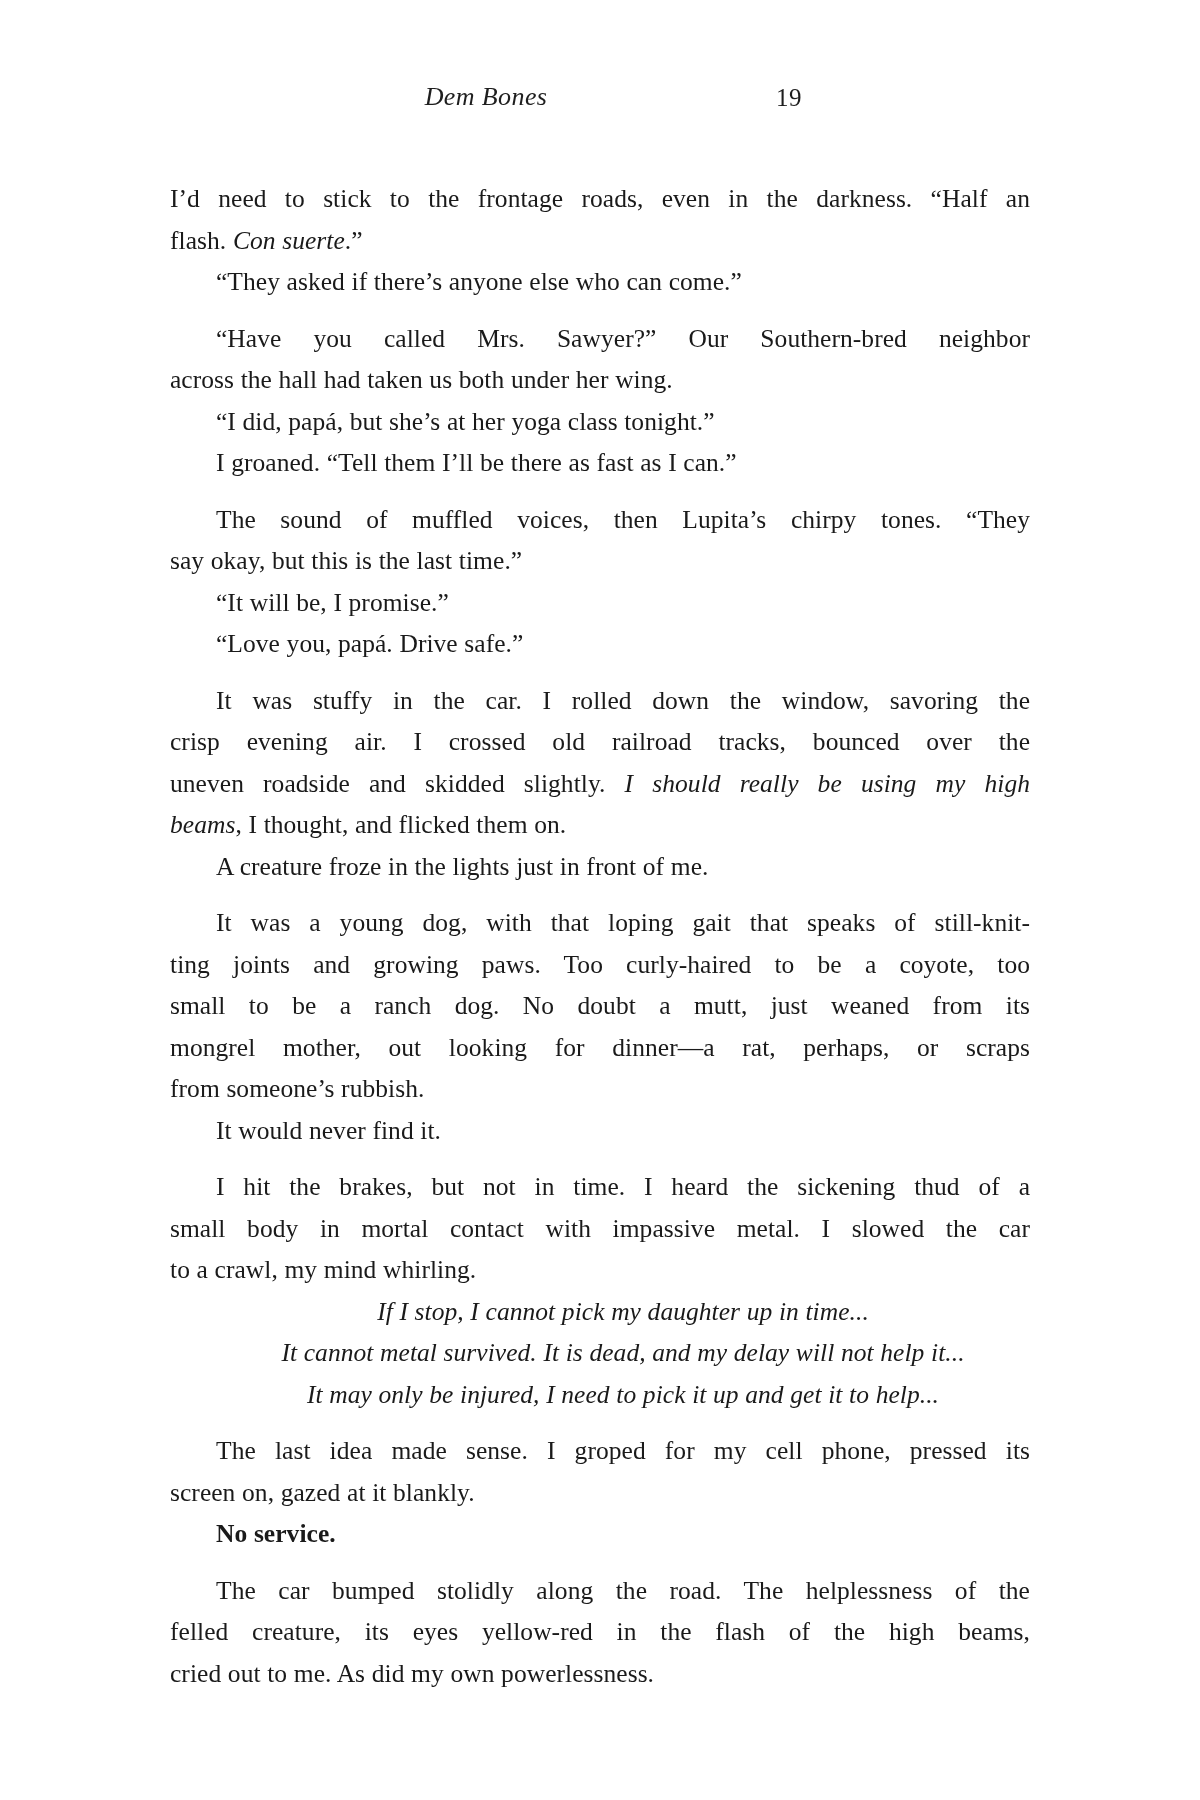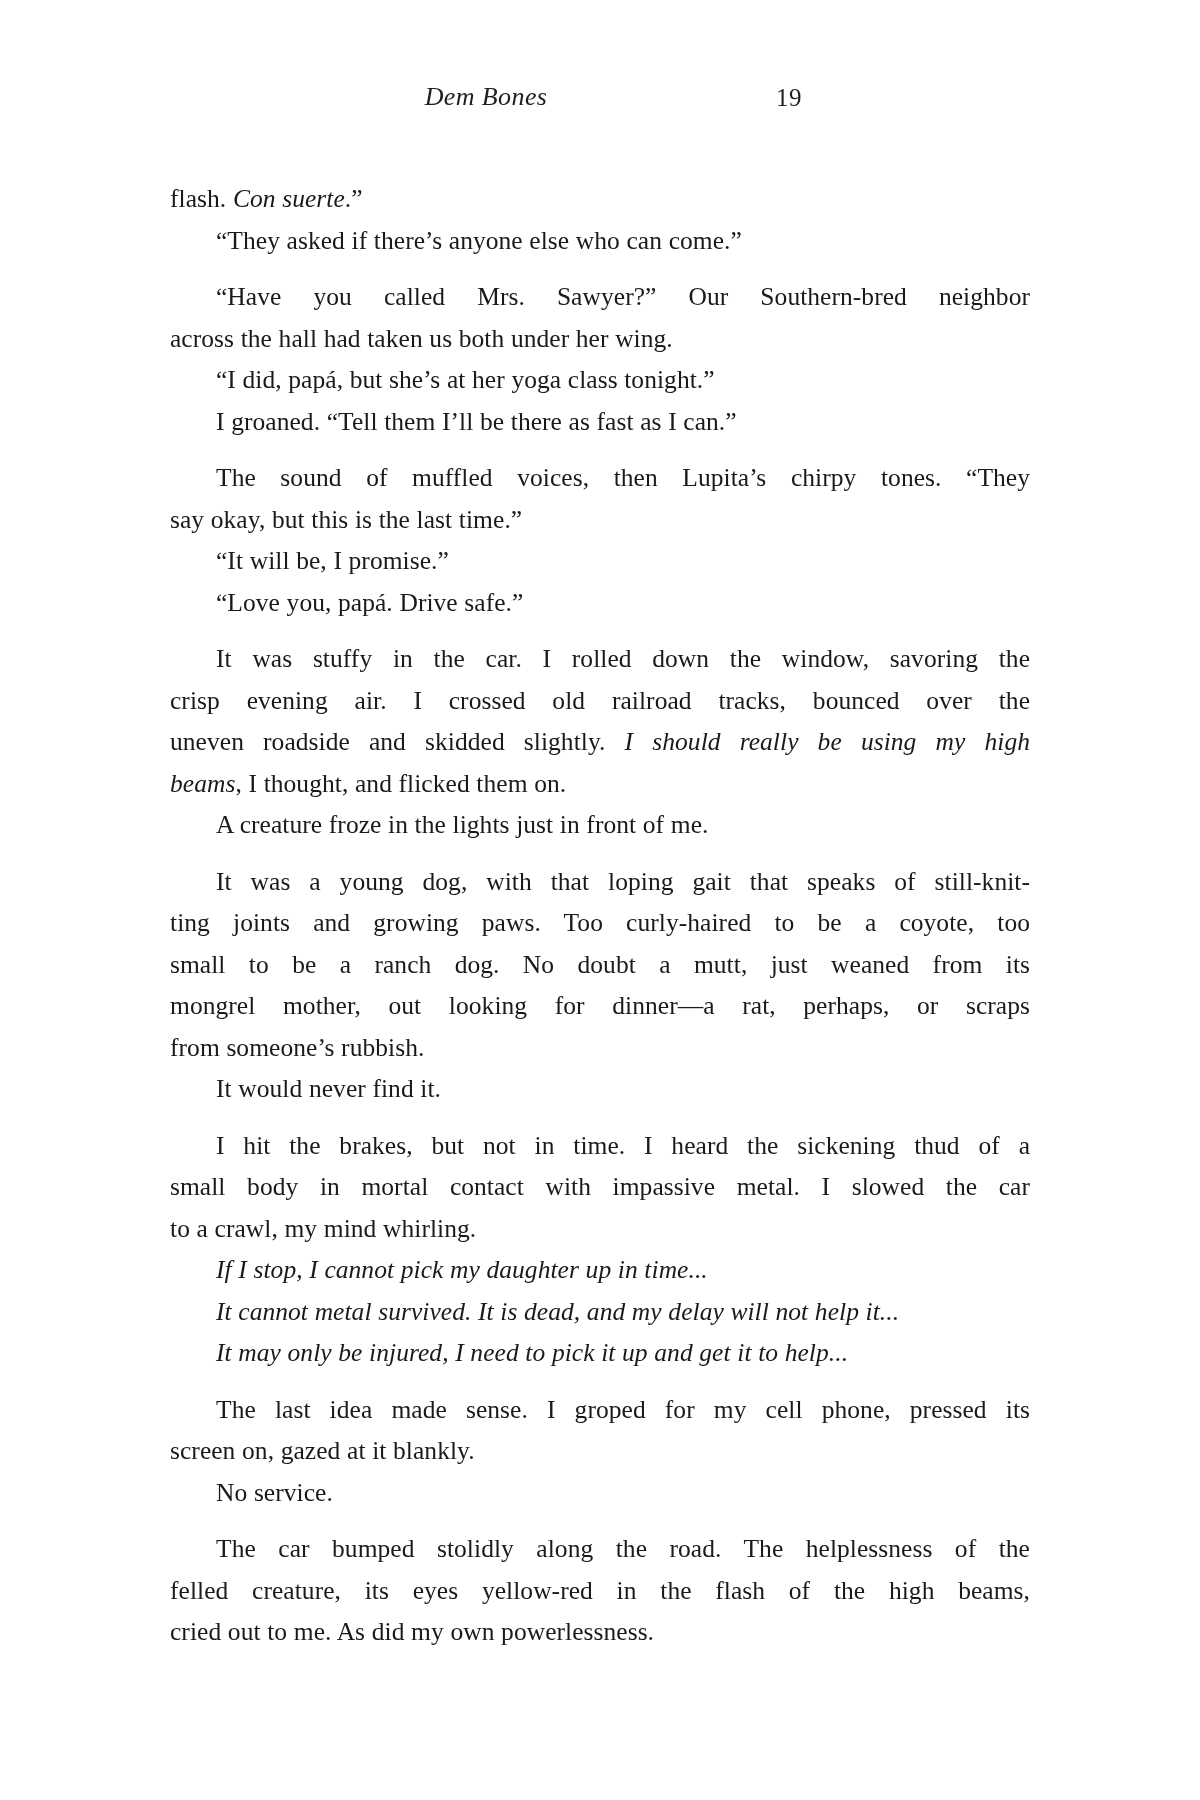--- a/index.html
+++ b/index.html
@@ -74,28 +74,28 @@
   p.para.indent {
     text-indent: 46px;
   }
   p.para.noindent {
     text-indent: 0;
   }
   
   p.para.thought {
     text-indent: 46px;
     font-style: italic;
-    text-align: left;
+    text-align: center;
   }
   p.para.lastline-left {
     text-align: left;
   }
 
   em, .ital { font-style: italic; margin-top: 24px; }
-  .bold { font-weight: normal; }
+  .bold { font-weight: bold; }
 
   
   
   .jline {
     display: block;
     text-align: justify;
     text-align-last: justify;
     white-space: pre-wrap;
   }
   .jline.last {
@@ -112,20 +112,21 @@
 <div class="page">
 
   <div class="running-head">
     <div class="rh-title">Dem Bones</div>
     <div class="rh-folio">19</div>
   </div>
 
   <div class="textblock">
 
     <p class="para noindent">
+      <span class="jline">I’d need to stick to the frontage roads, even in the darkness. “Half an</span>
       <span class="jline last"><span>flash. </span><span class="ital">Con suerte</span><span>.”</span></span>
     </p>
 
     <p class="para indent lastline-left">“They asked if there’s anyone else who can come.”</p>
 
     <p class="para">
       <span class="jline indent">“Have you called Mrs. Sawyer?” Our Southern-bred neighbor</span>
       <span class="jline last">across the hall had taken us both under her wing.</span>
     </p>
 

